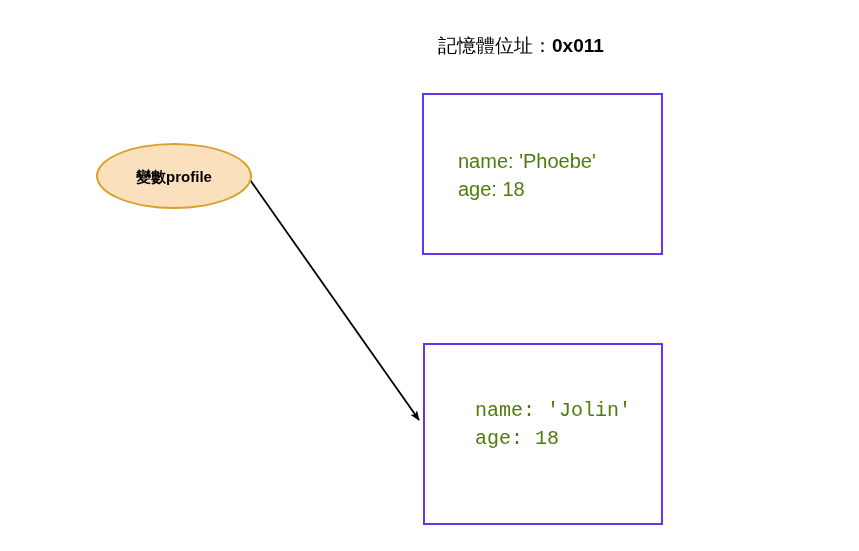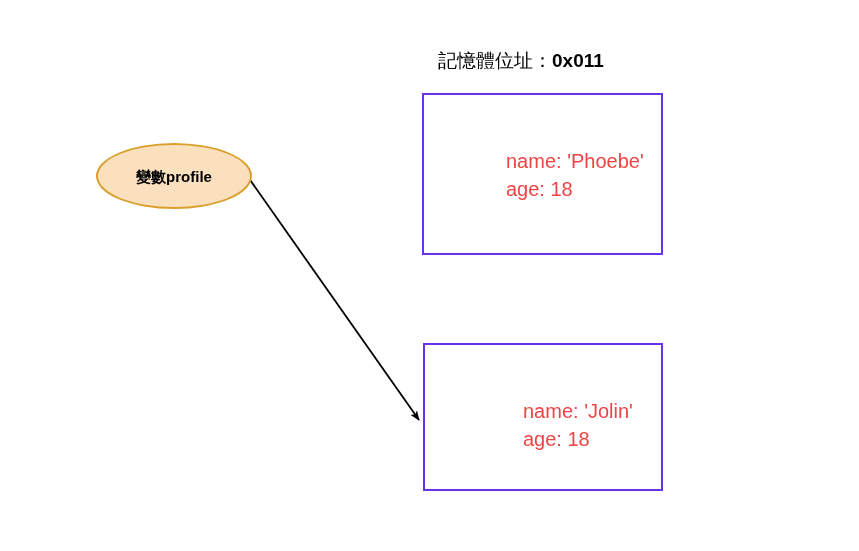--- a/index.html
+++ b/index.html
@@ -56,40 +56,39 @@
   .addr-caption {
     position: absolute;
     white-space: nowrap;
     font-size: 19px;
     color: #000000;
     line-height: 1;
   }
   .addr-caption .addr-value {
     font-weight: bold;
   }
-  #addr-caption-1 { left: 438px; top: 51px; text-align: right; }
+  #addr-caption-1 { left: 438px; top: 36px; text-align: right; }
   #addr-caption-2 { left: 438px; top: 299px; }
 
   
   .mem-box {
     position: absolute;
     border: 2px solid #6633ee;
     background: #ffffff;
     box-sizing: border-box;
   }
   #mem-box-1 { left: 422px; top: 93px; width: 241px; height: 162px; }
-  #mem-box-2 { left: 423px; top: 343px; width: 240px; height: 148px; }
+  #mem-box-2 { left: 423px; top: 343px; width: 240px; height: 182px; font-family: Liberation Mono, monospace; }
 
   .mem-box-body {
     position: absolute;
     font-size: 20px;
     line-height: 28px;
-    color: #ef4444;
+    color: #4d7c0f;
     white-space: nowrap;
-    margin-left: 48px;
   }
   #mem-box-1 .mem-box-body { left: 34px; top: 52px; }
   #mem-box-2 .mem-box-body { left: 50px; top: 52px; }
   .mem-field { display: block; }
 </style>
 </head>
 <body>
 
 <div id="canvas">
 

